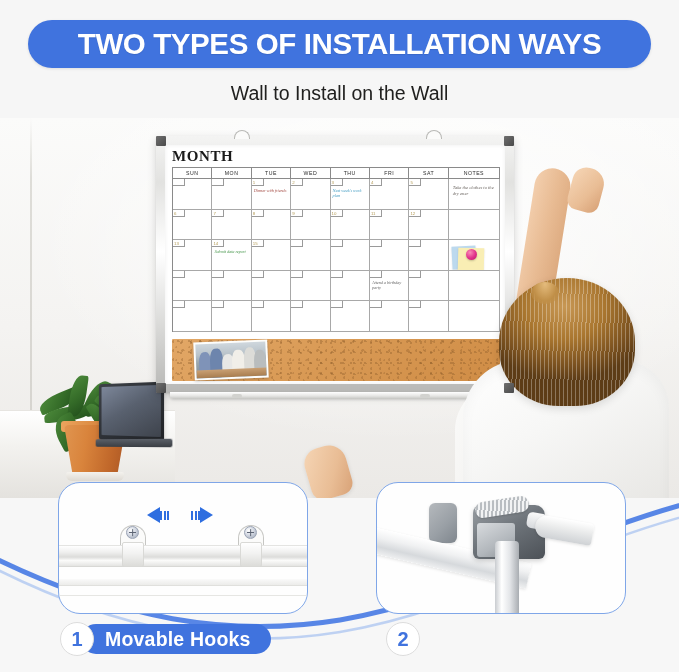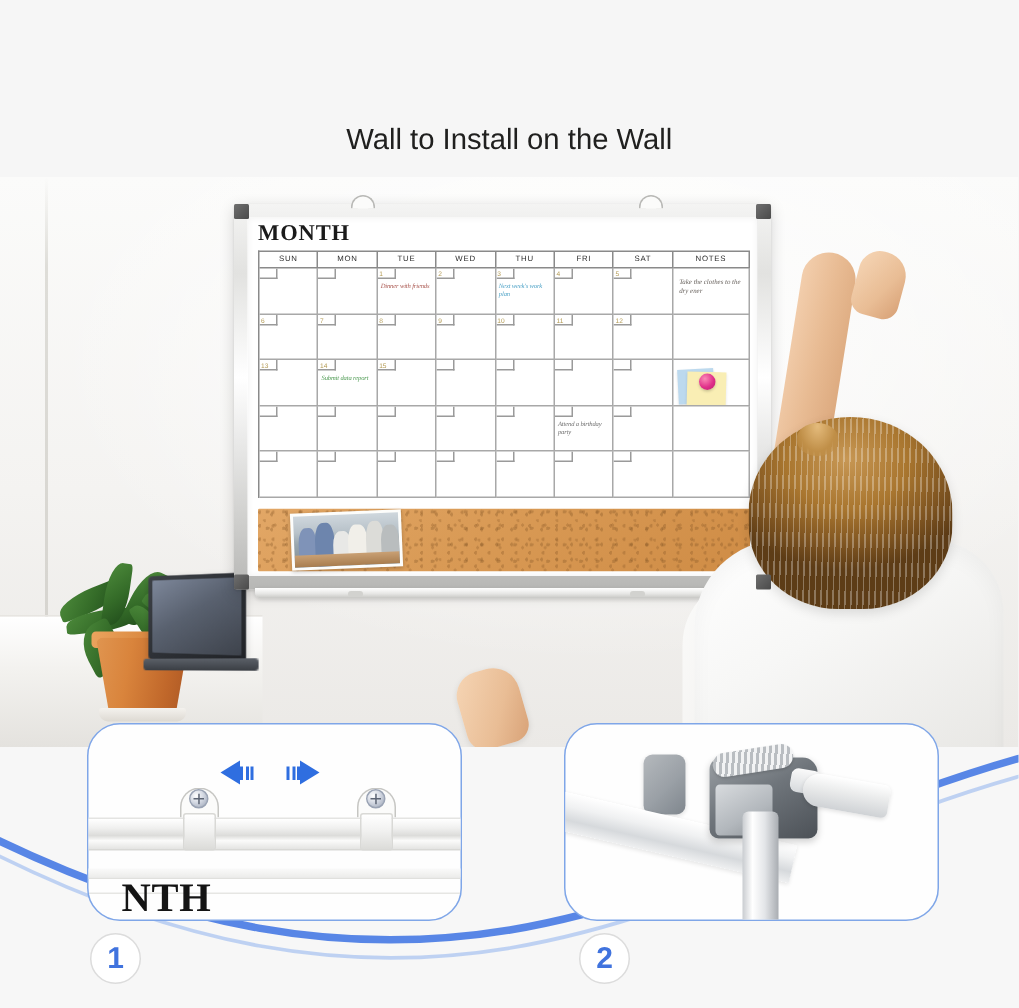--- a/index.html
+++ b/index.html
@@ -462,20 +462,23 @@
     position:absolute; left:150px; top:30px; width:20px; height:16px;
     background:linear-gradient(180deg,#fafafa,#d7dadd);
     border-radius:5px;
     transform:rotate(10deg);
   }
 </style>
 </head>
 <body>
 
 <div id="header-band">
+  <div id="title-badge">
+    <span id="title-badge-text">TWO TYPES OF INSTALLATION WAYS</span>
+  </div>
   <div id="subtitle">Wall to Install on the Wall</div>
 </div>
 
 <div id="scene">
   <div id="wall-shade"></div>
   <div id="wall-corner"></div>
   <div id="desk"></div>
 
   <div id="plant">
     <div class="leaf" style="left:2px;top:20px;width:44px;height:15px;transform:rotate(-22deg);"></div>
@@ -706,34 +709,34 @@
       <div class="hook-loop"></div>
       <div class="hook-screw"></div>
       <div class="hook-body"></div>
     </div>
     <div class="hook" id="hook-right">
       <div class="hook-loop"></div>
       <div class="hook-screw"></div>
       <div class="hook-body"></div>
     </div>
 
-    <div id="hook-nth">NTH</div>
   </div>
 
   <div class="panel" id="panel-mount">
     <div id="mt-wallplate"></div>
     <div id="mt-bar"></div>
     <div id="mt-bracket">
       <div id="mt-bracket-face"></div>
     </div>
     <div id="mt-screw"></div>
     <div id="mt-anchor2"></div>
     <div id="mt-anchor"></div>
     <div id="mt-post"></div>
   </div>
 
   <div class="panel-label" id="label-hooks">
     <div class="label-num">1</div>
+    <div class="label-pill">Movable  Hooks</div>
   </div>
   <div class="panel-label" id="label-mount">
     <div class="label-num">2</div>
   </div>
 </div>
 
 </body></html>

